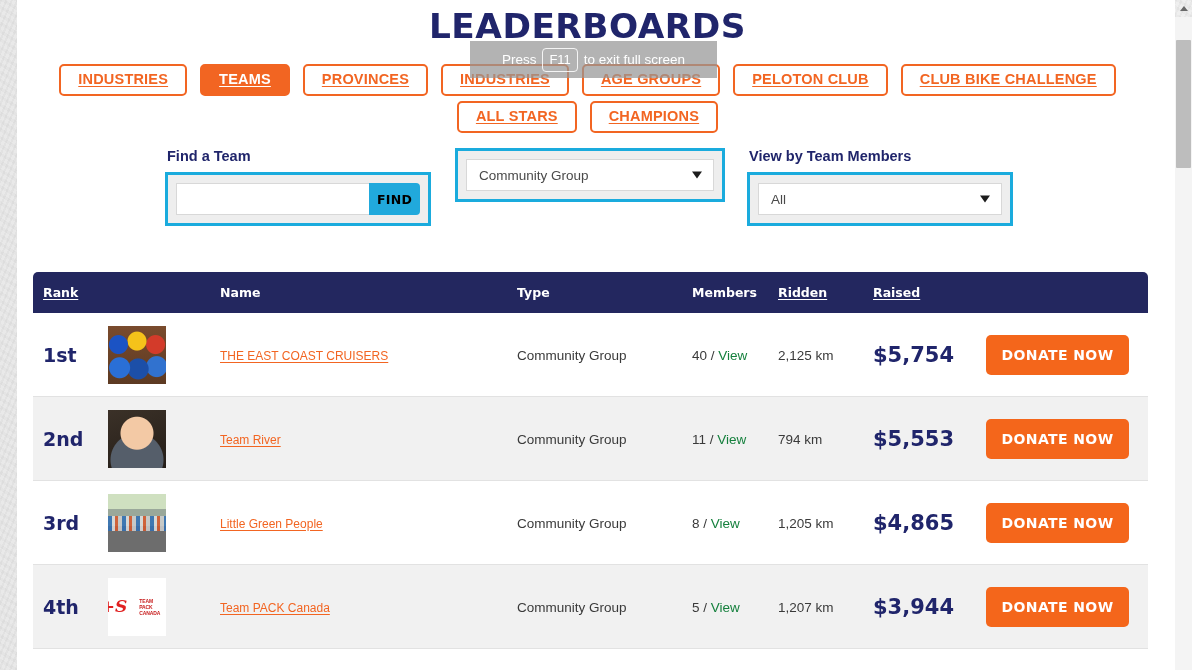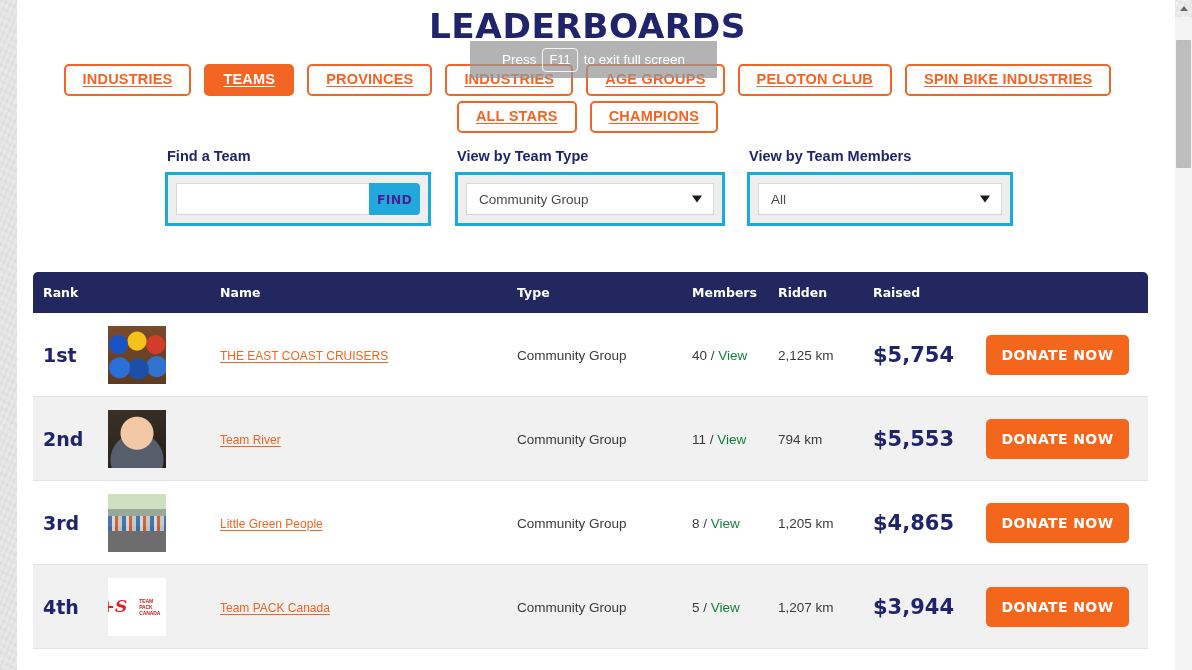--- a/index.html
+++ b/index.html
@@ -181,21 +181,21 @@
     font-size: 13px;
     padding: 0 8px;
     font-family: "Liberation Sans", sans-serif;
     color: #333;
   }
   .find-btn {
     width: 53px;
     background: #21a9dc;
     border: none;
     border-radius: 0 4px 4px 0;
-    color: #4c1d95;
+    color: #000000;
     font-family: "DejaVu Sans", sans-serif;
     font-size: 12.5px;
     font-weight: 900;
     letter-spacing: 0.3px;
     cursor: pointer;
   }
   .select-box {
     position: relative;
     height: 32px;
     background: #ffffff;
@@ -231,21 +231,21 @@
     display: flex;
     align-items: center;
     height: 41px;
     background: #23275f;
     border-radius: 5px 5px 0 0;
     color: #ffffff;
     font-family: "DejaVu Sans", sans-serif;
     font-size: 12.5px;
     font-weight: bold;
   }
-  .thead .th.link { cursor: pointer; text-underline-offset: 2px; }
+  .thead .th.link { text-decoration: underline; cursor: pointer; text-underline-offset: 2px; }
 
   .row {
     display: flex;
     align-items: center;
     height: 84px;
     border-bottom: 1px solid #e2e2e2;
     background: #ffffff;
   }
   .row.alt { background: #f1f1f1; }
 
@@ -387,21 +387,21 @@
   <div class="page-title">LEADERBOARDS</div>
 
   <div class="nav-rows">
     <div class="nav-row" id="nav-row-1">
         <div class="tab">INDUSTRIES</div>
         <div class="tab active">TEAMS</div>
         <div class="tab">PROVINCES</div>
         <div class="tab">INDUSTRIES</div>
         <div class="tab">AGE GROUPS</div>
         <div class="tab">PELOTON CLUB</div>
-        <div class="tab">SPIN BIKE INDUSTRIES</div>
+        <div class="tab">CLUB BIKE CHALLENGE</div>
       </div>
     <div class="nav-row" id="nav-row-2">
         <div class="tab">ALL STARS</div>
         <div class="tab">CHAMPIONS</div>
       </div>
   </div>
 
   <div class="fs-overlay">
     <span>Press</span>
     <span class="fs-key">F11</span>
@@ -414,21 +414,20 @@
       <div class="filter-label">Find a Team</div>
       <div class="filter-frame">
         <div class="search-inner">
           <input class="search-input" type="text" placeholder="" style="">
           <button class="find-btn">FIND</button>
         </div>
       </div>
     </div>
 
     <div class="filter" id="filter-type">
-      <div class="filter-label">View by Team Type</div>
       <div class="filter-frame">
         <div class="select-box">
           <span>Community Group</span>
           <span class="select-caret"></span>
         </div>
       </div>
     </div>
 
     <div class="filter" id="filter-member">
       <div class="filter-label">View by Team Members</div>

